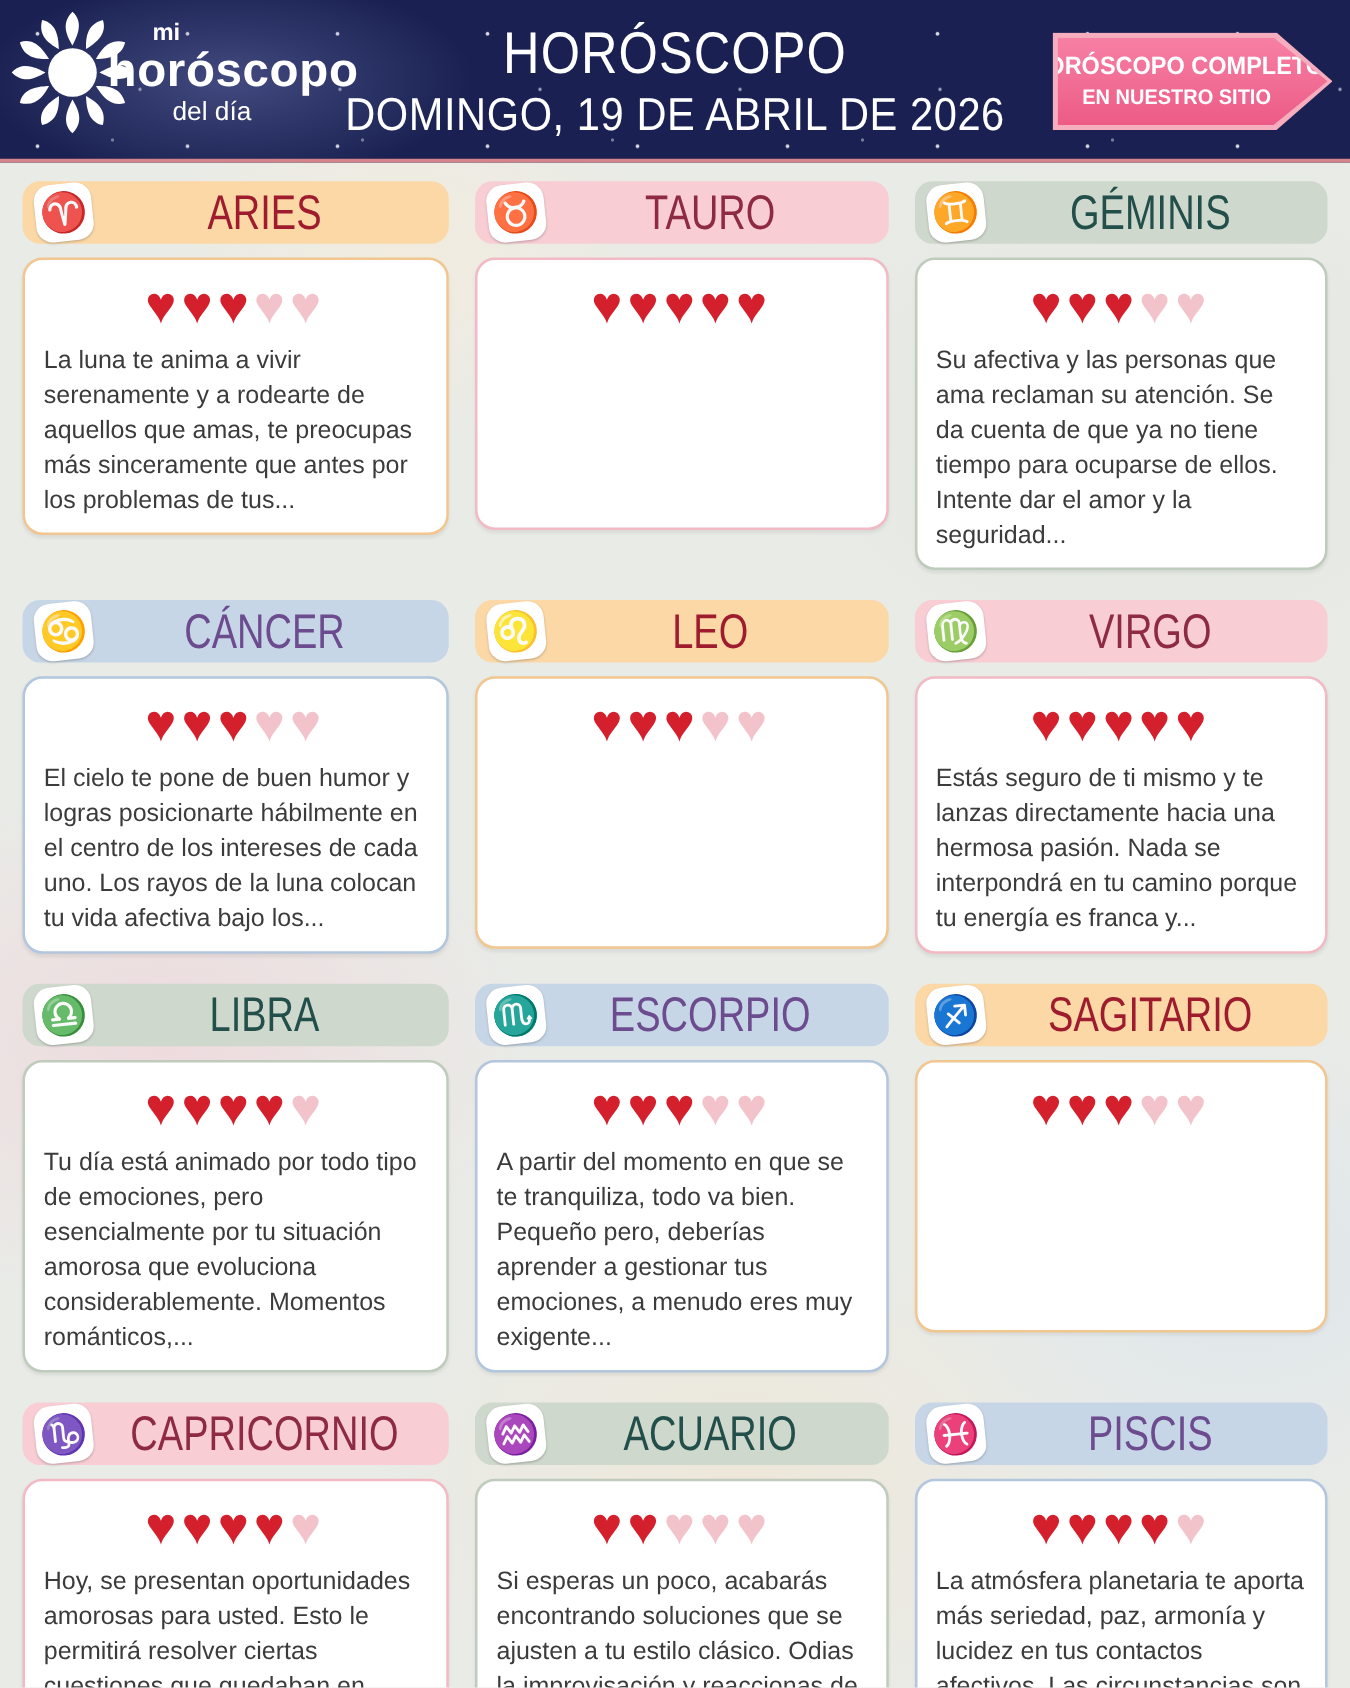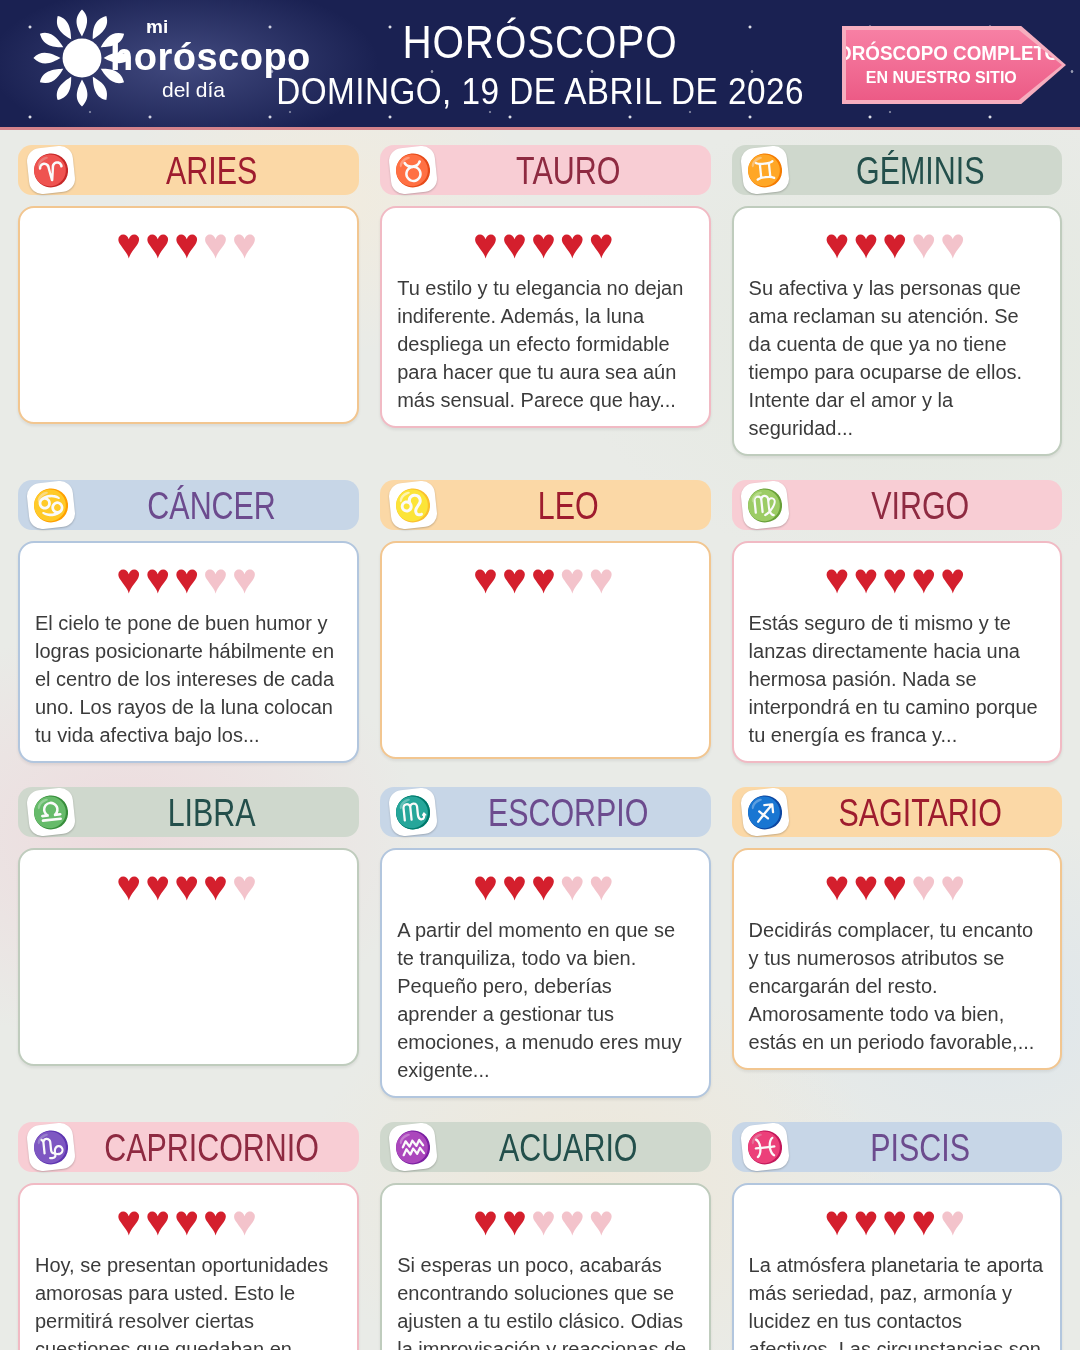--- a/index.html
+++ b/index.html
@@ -20,21 +20,21 @@
     position:relative; height:130px;
     background-color:#1a2152;
     background-image:
       radial-gradient(260px 110px at 17% 50%, rgba(130,140,200,.38), transparent 75%),
       radial-gradient(circle at 25% 30%, rgba(255,255,255,.85) 1px, transparent 1.9px),
       radial-gradient(circle at 70% 65%, rgba(255,255,255,.55) 1px, transparent 1.7px),
       radial-gradient(circle at 45% 80%, rgba(255,255,255,.4) 1px, transparent 1.6px);
     background-size:100% 100%, 120px 90px, 160px 110px, 200px 140px;
     border-bottom:3px solid #d4838b;
   }
-  .logo { position:absolute; left:28px; top:4px; display:flex; align-items:center; color:#fff; }
+  .logo { position:absolute; left:4px; top:4px; display:flex; align-items:center; color:#fff; }
   .logo svg { width:108px; height:108px; }
   .logo-text { margin-left:-26px; line-height:1; }
   .logo-mi   { font-size:19px; font-weight:bold; margin:0 0 2px 36px; }
   .logo-main { font-size:38px; font-weight:bold; letter-spacing:.5px; }
   .logo-sub  { font-size:21px; font-weight:normal; margin:3px 0 0 52px; }
   .banner-title { position:absolute; left:0; right:0; top:14px; text-align:center; color:#fff; }
   .banner-title .t1 { font-size:47px; transform:scaleX(.86); letter-spacing:1px; }
   .banner-title .t2 { font-size:37px; transform:scaleX(.9); margin-top:2px; letter-spacing:.5px; }
   .cta-btn {
     position:absolute; right:14px; top:26px; width:224px; height:78px;
@@ -141,33 +141,33 @@
 <main class="grid" id="signs-grid">
   <section class="sign-block theme-peach">
     <div class="sign-header">
       <span class="icon-badge">
         <span class="icon-glyph" style="color: rgb(224, 118, 47);">♈</span>
       </span>
       <span class="sign-name">ARIES</span>
     </div>
     <div class="sign-card">
       <div class="hearts"><span class="heart filled">♥</span><span class="heart filled">♥</span><span class="heart filled">♥</span><span class="heart empty">♥</span><span class="heart empty">♥</span></div>
+      <p class="sign-text">La luna te anima a vivir serenamente y a rodearte de aquellos que amas, te preocupas más sinceramente que antes por los problemas de tus...</p>
     </div>
   </section>
 
   <section class="sign-block theme-pink">
     <div class="sign-header">
       <span class="icon-badge">
         <span class="icon-glyph" style="color: rgb(125, 48, 72);">♉</span>
       </span>
       <span class="sign-name">TAURO</span>
     </div>
     <div class="sign-card">
       <div class="hearts"><span class="heart filled">♥</span><span class="heart filled">♥</span><span class="heart filled">♥</span><span class="heart filled">♥</span><span class="heart filled">♥</span></div>
-      <p class="sign-text">Tu estilo y tu elegancia no dejan indiferente. Además, la luna despliega un efecto formidable para hacer que tu aura sea aún más sensual. Parece que hay...</p>
     </div>
   </section>
 
   <section class="sign-block theme-sage">
     <div class="sign-header">
       <span class="icon-badge">
         <span class="icon-glyph" style="color: rgb(55, 102, 94);">♊</span>
       </span>
       <span class="sign-name">GÉMINIS</span>
     </div>
@@ -217,20 +217,21 @@
 
   <section class="sign-block theme-sage">
     <div class="sign-header">
       <span class="icon-badge">
         <span class="icon-glyph" style="color: rgb(71, 128, 125);">♎</span>
       </span>
       <span class="sign-name">LIBRA</span>
     </div>
     <div class="sign-card">
       <div class="hearts"><span class="heart filled">♥</span><span class="heart filled">♥</span><span class="heart filled">♥</span><span class="heart filled">♥</span><span class="heart empty">♥</span></div>
+      <p class="sign-text">Tu día está animado por todo tipo de emociones, pero esencialmente por tu situación amorosa que evoluciona considerablemente. Momentos románticos,...</p>
     </div>
   </section>
 
   <section class="sign-block theme-blue">
     <div class="sign-header">
       <span class="icon-badge">
         <span class="icon-glyph" style="color: rgb(123, 79, 160);">♏</span>
       </span>
       <span class="sign-name">ESCORPIO</span>
     </div>
@@ -242,21 +243,20 @@
 
   <section class="sign-block theme-peach">
     <div class="sign-header">
       <span class="icon-badge">
         <span class="icon-glyph" style="color: rgb(194, 42, 82);">♐</span>
       </span>
       <span class="sign-name">SAGITARIO</span>
     </div>
     <div class="sign-card">
       <div class="hearts"><span class="heart filled">♥</span><span class="heart filled">♥</span><span class="heart filled">♥</span><span class="heart empty">♥</span><span class="heart empty">♥</span></div>
-      <p class="sign-text">Decidirás complacer, tu encanto y tus numerosos atributos se encargarán del resto. Amorosamente todo va bien, estás en un periodo favorable,...</p>
     </div>
   </section>
 
   <section class="sign-block theme-pink">
     <div class="sign-header">
       <span class="icon-badge">
         <span class="icon-glyph" style="color: rgb(125, 48, 72);">♑</span>
       </span>
       <span class="sign-name">CAPRICORNIO</span>
     </div>

